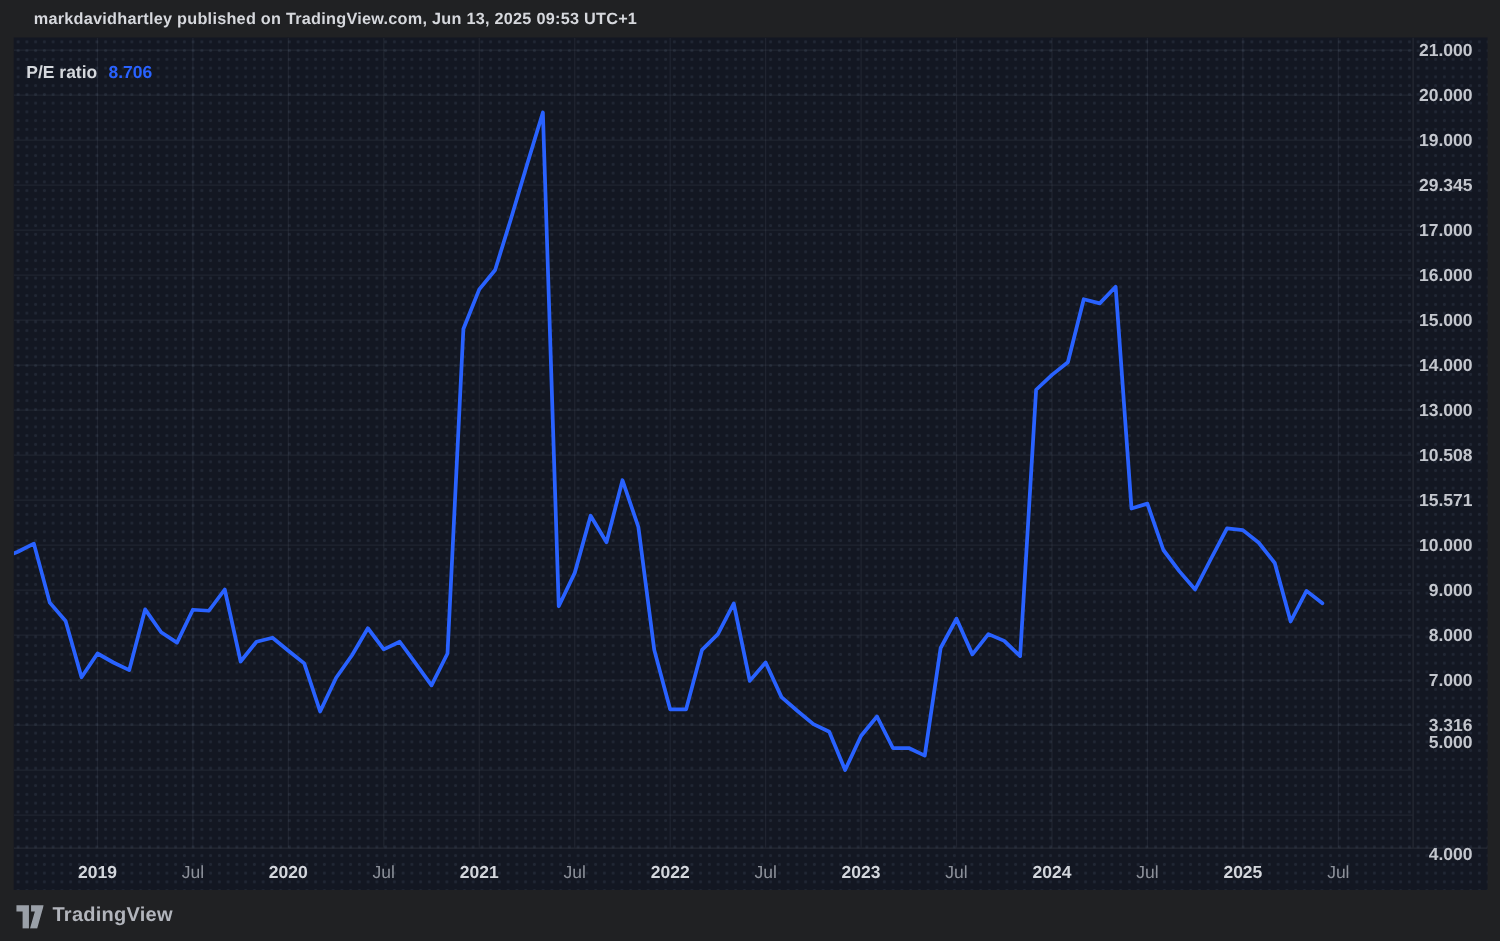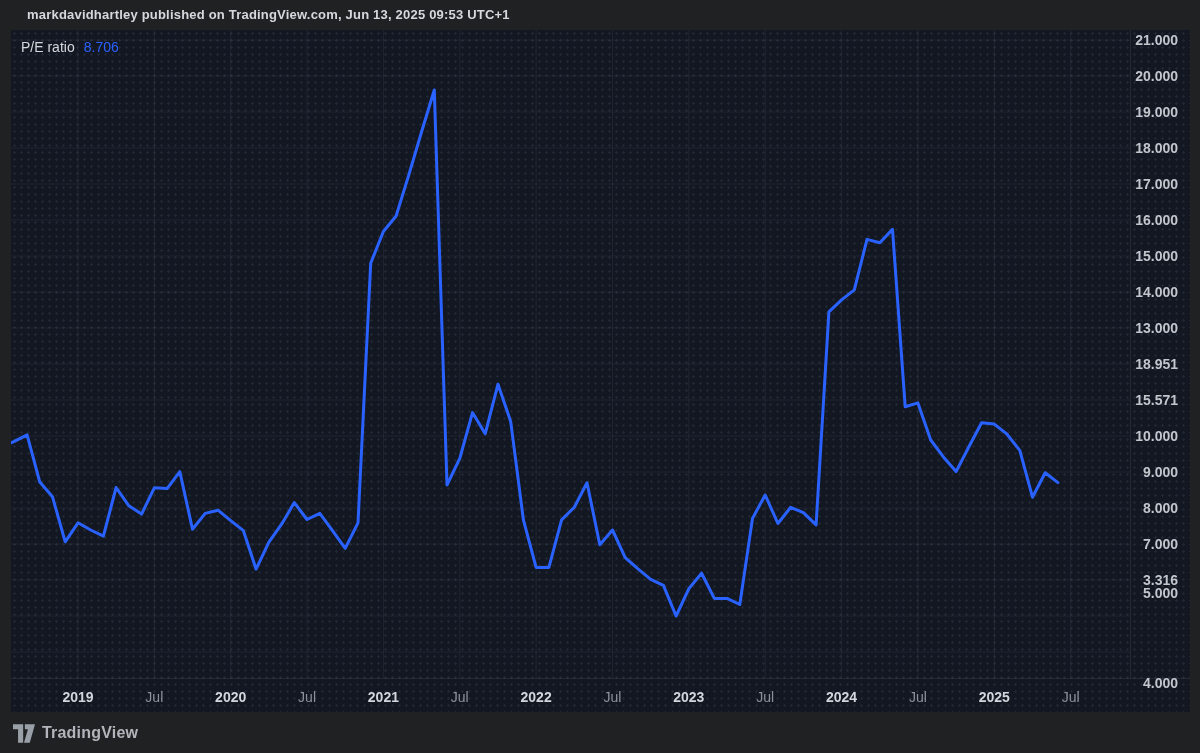--- a/index.html
+++ b/index.html
@@ -18,22 +18,22 @@
     position:absolute;left:11px;top:30px;width:1179px;height:682px;
     background-color:#131722;
     background-image:radial-gradient(rgba(118,136,166,0.14) 1px, rgba(0,0,0,0) 1.3px);
     background-size:7px 7px;
     overflow:hidden;
   }
   #chart-svg{position:absolute;left:0;top:0;}
   .axis-sep-h{position:absolute;left:0;top:648px;width:1179px;height:1px;background:rgba(255,255,255,0.08);}
   .axis-sep-v{position:absolute;left:1119px;top:0;width:1px;height:648px;background:rgba(255,255,255,0.08);}
   .legend{
-    position:absolute;left:10px;top:9px;display:flex;align-items:flex-end;gap:9px;
-    font-size:14px;font-weight:normal;
+    position:absolute;left:10px;top:19px;display:flex;align-items:flex-end;gap:9px;
+    font-size:14px;font-weight:bold;
   }
   .legend .series-title{color:#d5d8dd;}
   .legend .series-value{color:#2962ff;}
   .price-tick{
     position:absolute;right:12px;height:18px;line-height:18px;
     font-size:14px;font-weight:bold;color:#c3c6cd;text-align:right;
   }
   .time-tick{
     position:absolute;top:657px;height:20px;line-height:20px;
     transform:translateX(-50%);font-size:14px;
@@ -99,27 +99,27 @@
 
   <div class="legend">
     <span class="series-title">P/E ratio</span>
     <span class="series-value">8.706</span>
   </div>
 
   <div id="price-scale">
       <div class="price-tick" style="top: 1px;">21.000</div>
       <div class="price-tick" style="top: 37px;">20.000</div>
       <div class="price-tick" style="top: 73px;">19.000</div>
-      <div class="price-tick" style="top: 109px;">18.000</div>
+      <div class="price-tick" style="top: 109px;">29.345</div>
       <div class="price-tick" style="top: 145px;">17.000</div>
       <div class="price-tick" style="top: 181px;">16.000</div>
       <div class="price-tick" style="top: 217px;">15.000</div>
       <div class="price-tick" style="top: 253px;">14.000</div>
       <div class="price-tick" style="top: 289px;">13.000</div>
-      <div class="price-tick" style="top: 325px;">18.951</div>
+      <div class="price-tick" style="top: 325px;">10.508</div>
       <div class="price-tick" style="top: 361px;">15.571</div>
       <div class="price-tick" style="top: 397px;">10.000</div>
       <div class="price-tick" style="top: 433px;">9.000</div>
       <div class="price-tick" style="top: 469px;">8.000</div>
       <div class="price-tick" style="top: 505px;">7.000</div>
       <div class="price-tick" style="top: 541px;">3.316</div>
       <div class="price-tick" style="top: 554px;">5.000</div>
       <div class="price-tick" style="top: 644px;">4.000</div>
     </div>
   <div id="time-scale">

